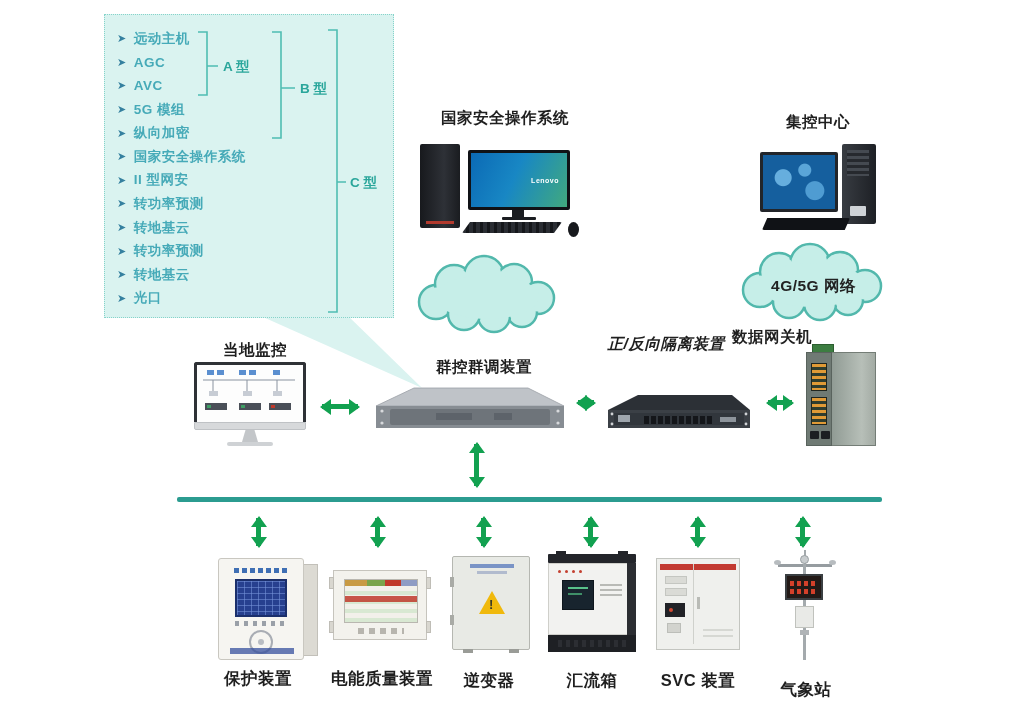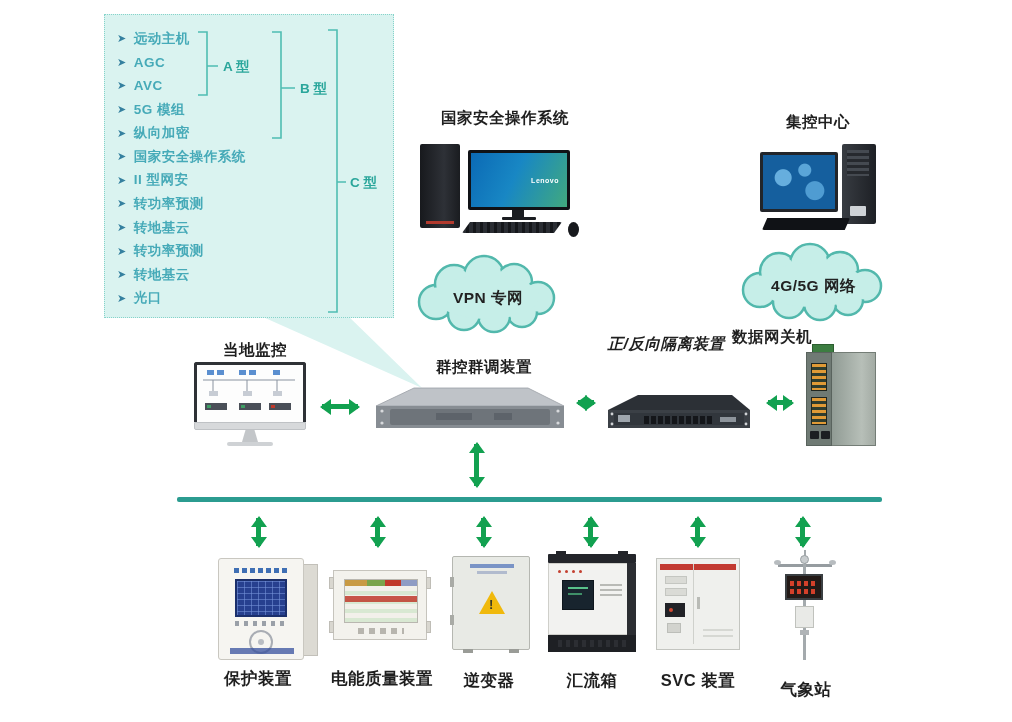--- a/index.html
+++ b/index.html
@@ -273,21 +273,20 @@
           <circle cx="46" cy="32" r="16.5"></circle>
           <circle cx="76" cy="24" r="17.5"></circle>
         <circle cx="106" cy="30" r="15.5"></circle>
           <circle cx="130" cy="46" r="13.5"></circle>
           <circle cx="114" cy="60" r="12.5"></circle>
         <circle cx="86" cy="64" r="13.5"></circle>
           <circle cx="56" cy="62" r="13.5"></circle>
         <ellipse cx="79" cy="45" rx="52" ry="22"></ellipse>
       </g>
     </svg>
-    <div class="cloud-label" style="top:36px;">VPN 专网</div>
   </div>
 
   <div class="abs" style="left:732px;top:240px;width:163px;height:84px;">
     <svg width="163" height="84">
       <g stroke="#52b8ac" stroke-width="2.5" fill="#c6eee8">
         <circle cx="28" cy="50" r="17"></circle>
           <circle cx="47" cy="32" r="19"></circle>
           <circle cx="78" cy="24" r="20"></circle>
         <circle cx="108" cy="30" r="18"></circle>
           <circle cx="133" cy="46" r="16"></circle>

